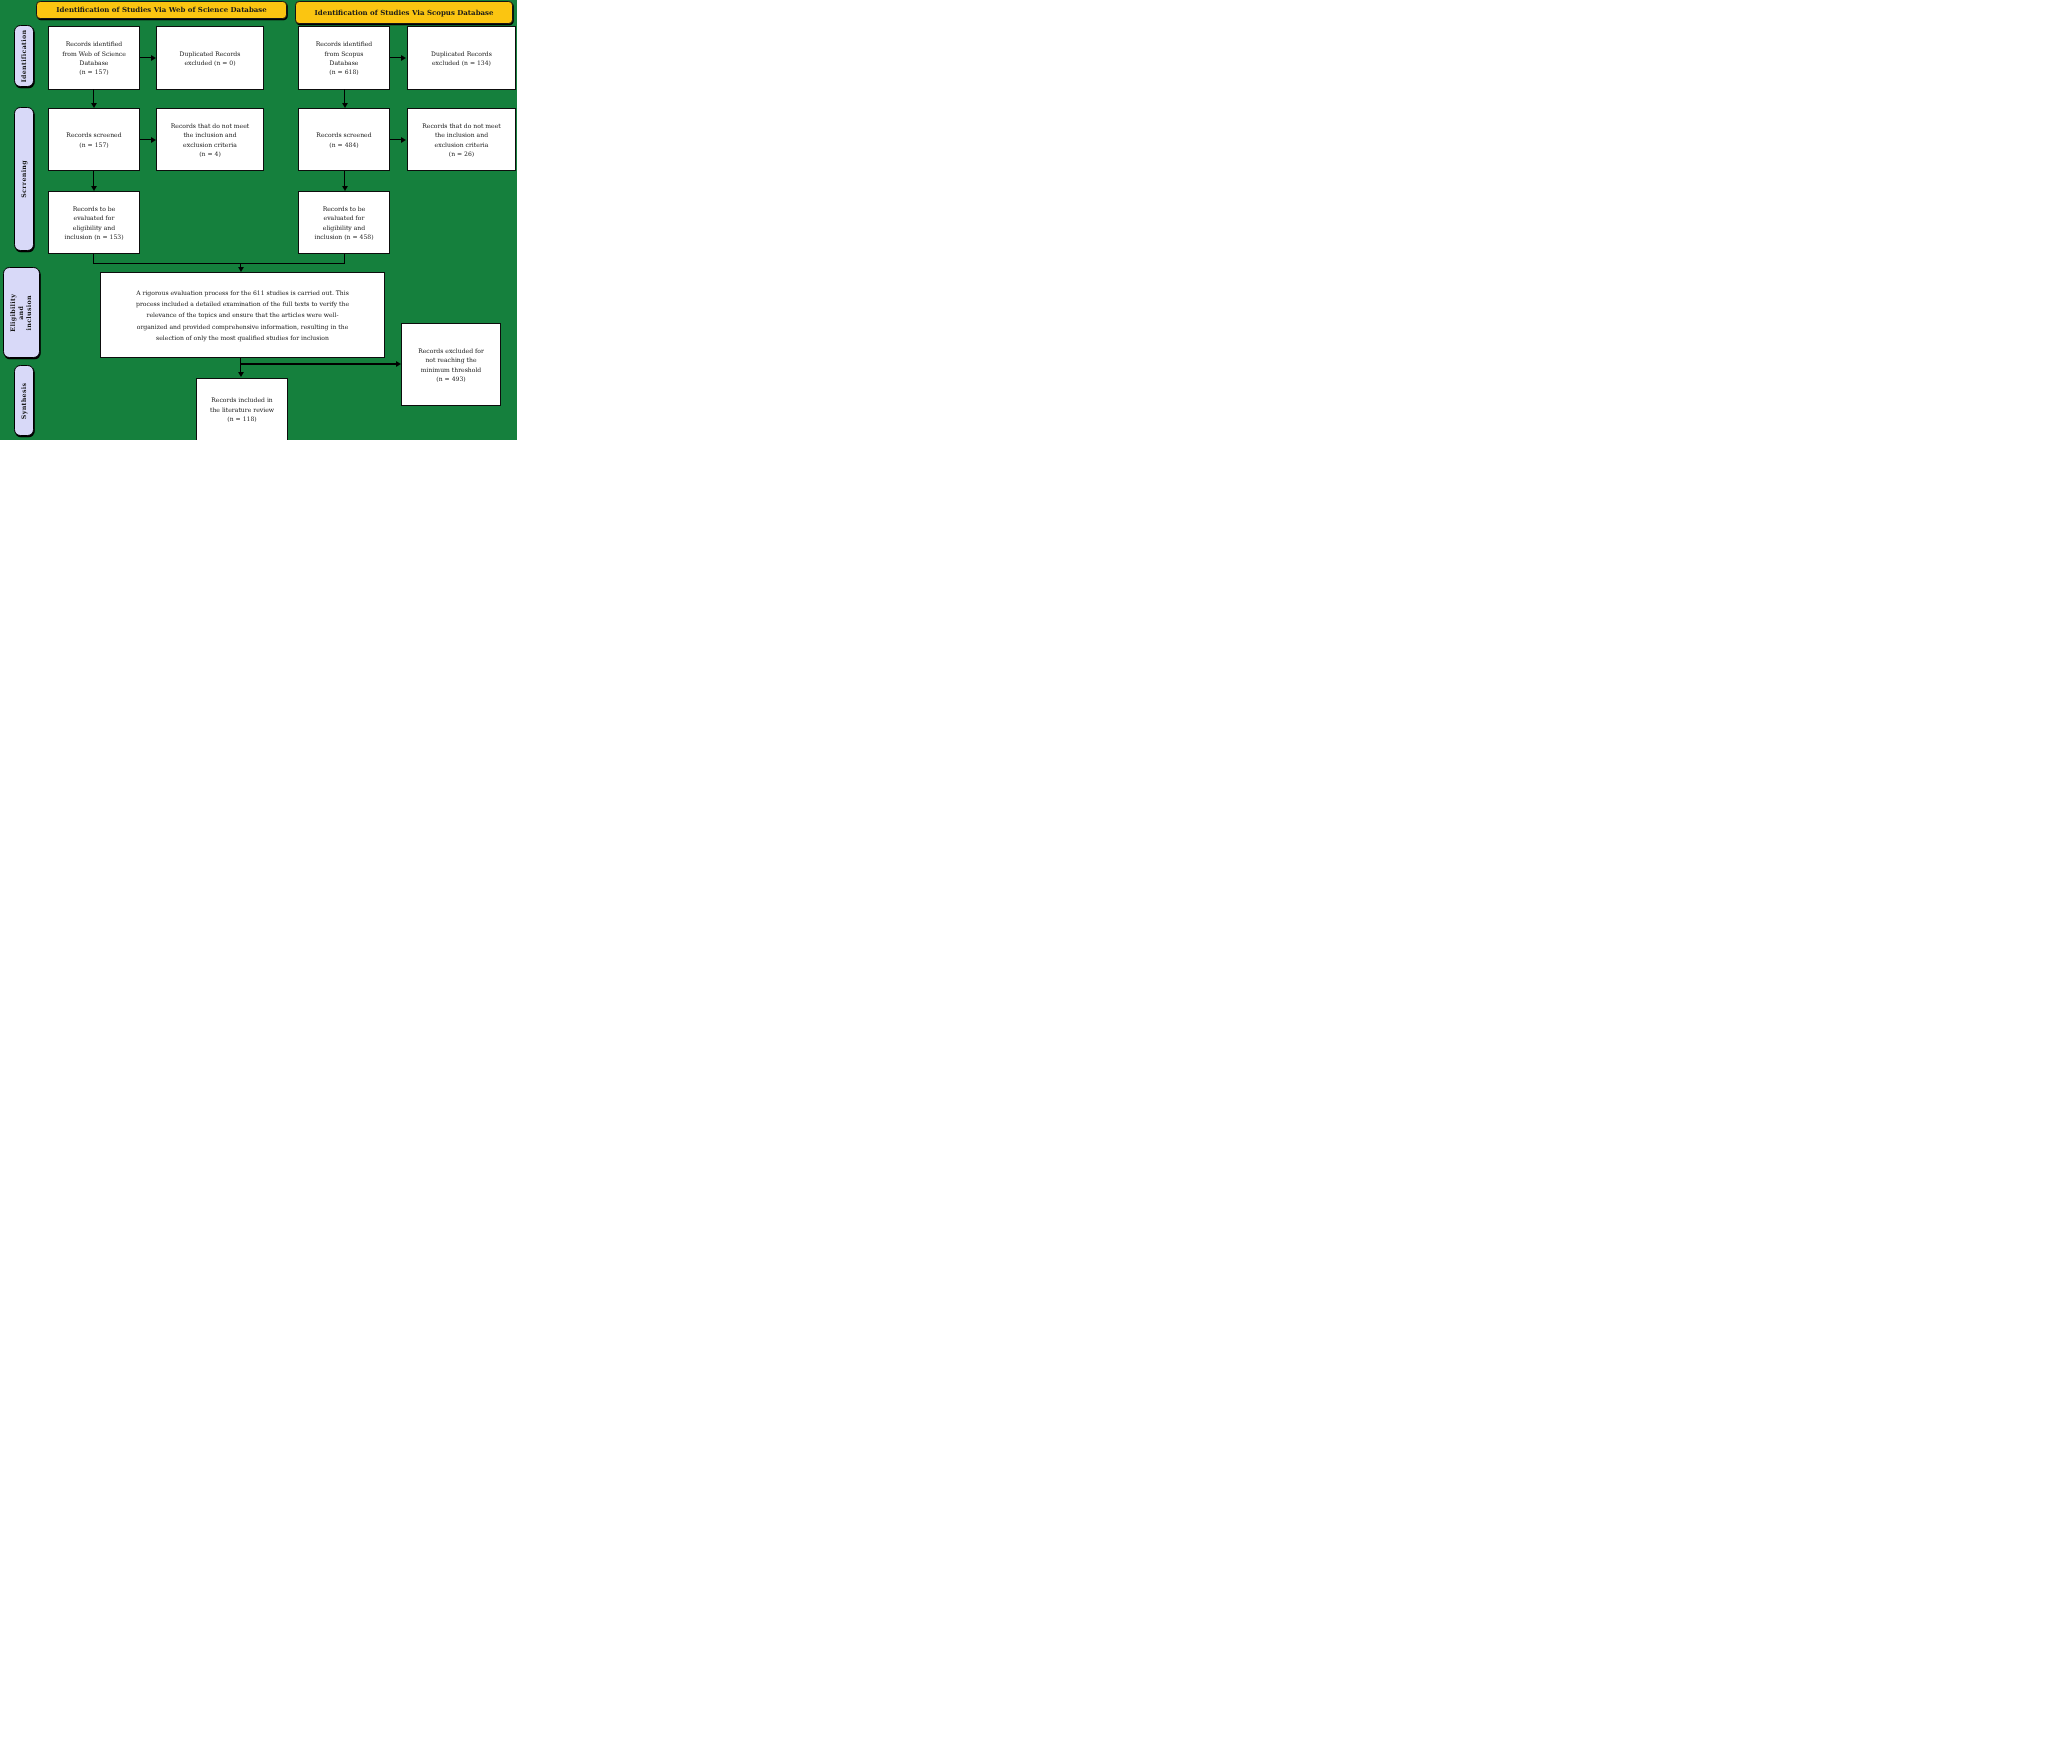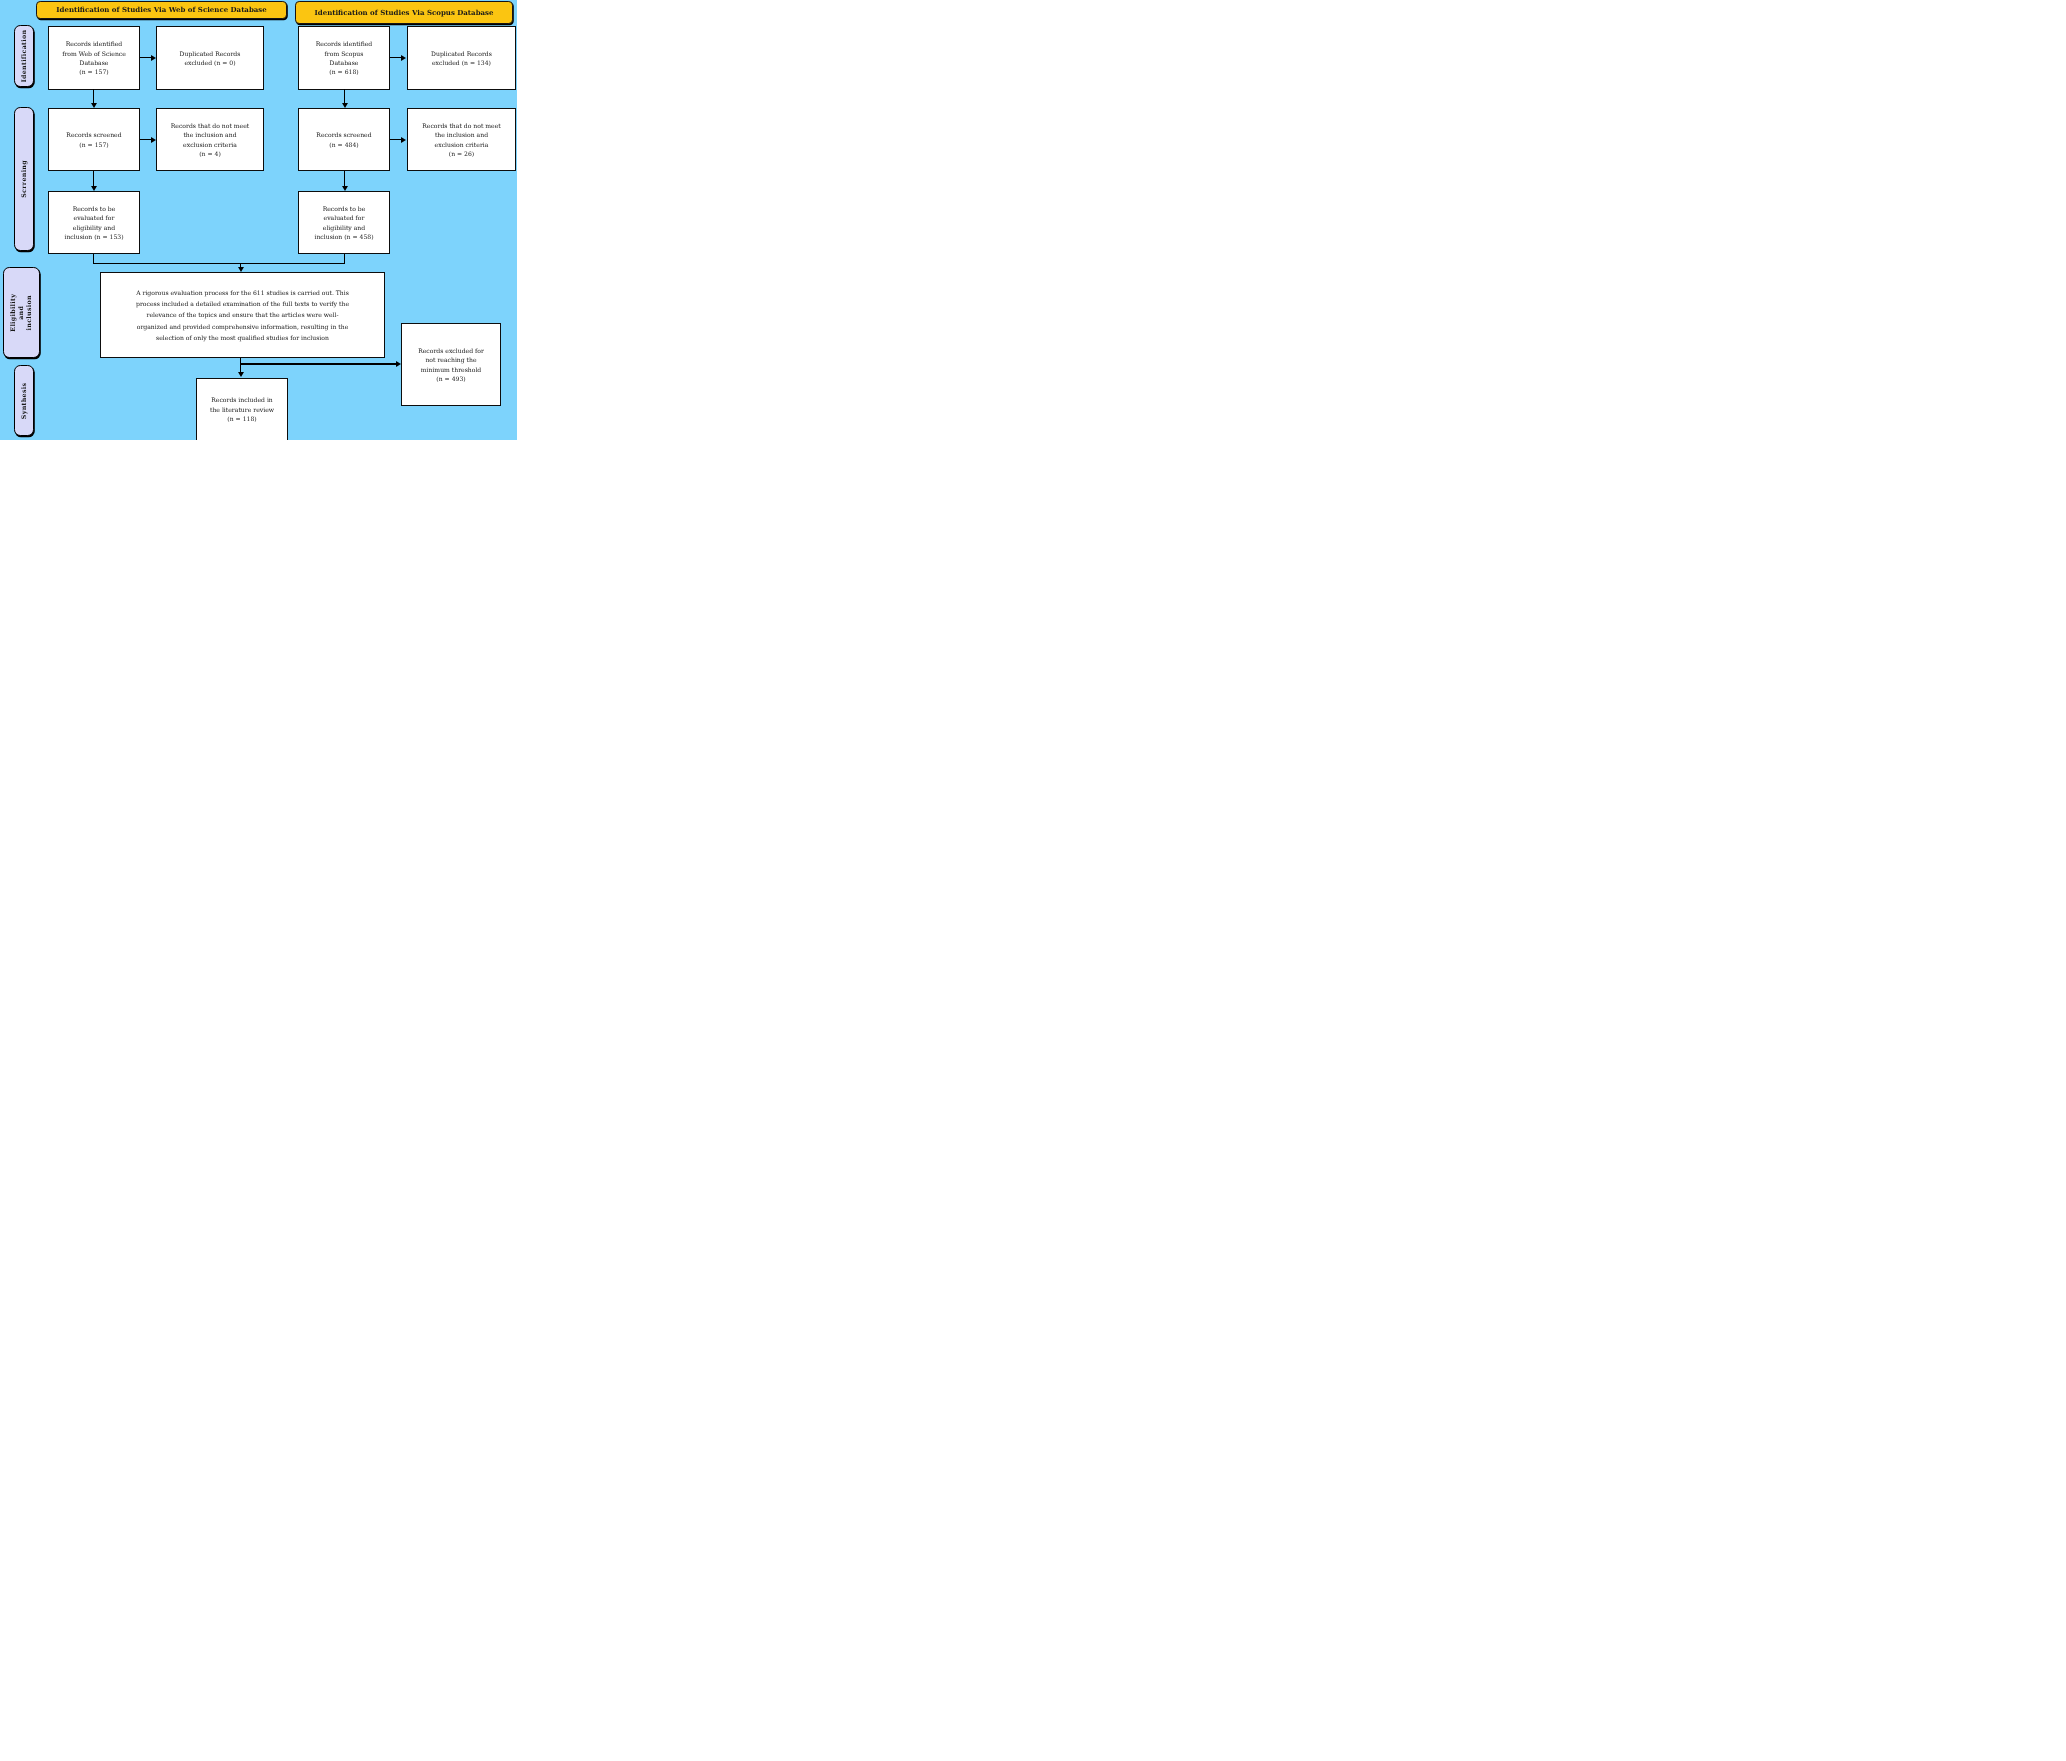--- a/index.html
+++ b/index.html
@@ -1,17 +1,17 @@
 <!DOCTYPE html>
 <html style="font-size:6.7px"><head>
 <meta charset="utf-8">
 <style>
   html,body { margin:0; padding:0; background:#ffffff; }
   .diagram {
-    position:relative; width:517px; height:440px; background:#7dd3fc;
+    position:relative; width:517px; height:440px; background:#15803d;
     font-family:"DejaVu Serif","Liberation Serif",serif; color:#1a1a1a;
     overflow:hidden;
   }
   .diagram * { box-sizing:border-box; }
   .hdr {
     position:absolute; background:#FBC511; border:1.3px solid #141414; border-radius:4.2px;
     box-shadow:0.8px 1.3px 0 #000;
     display:flex; align-items:center; justify-content:center;
     font-weight:bold; font-size:7px; text-align:center; line-height:1.1;
   }

